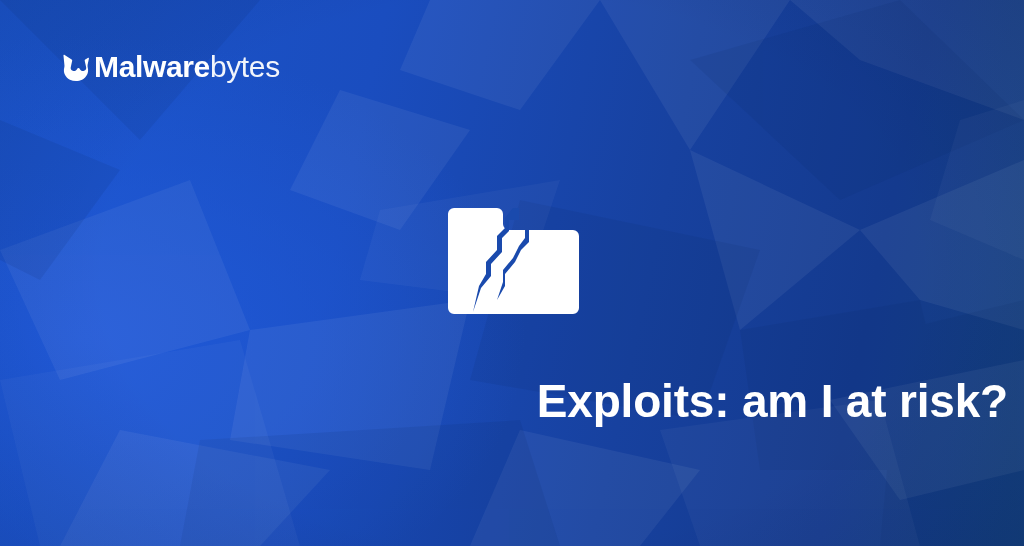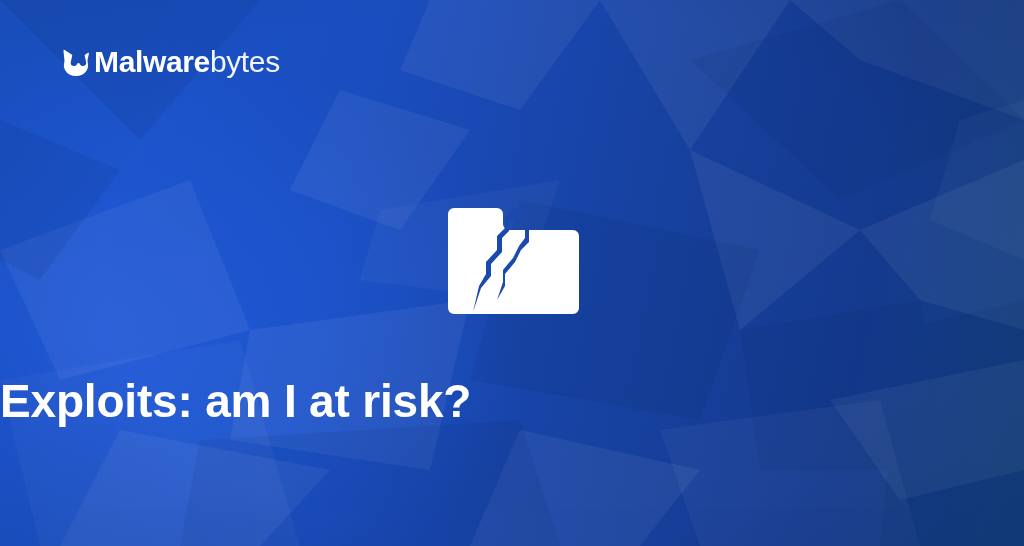--- a/index.html
+++ b/index.html
@@ -38,20 +38,21 @@
     height: 100%;
     display: block;
   }
 
   
   .logo {
     position: absolute;
     left: 62px;
     top: 47px;
     display: flex;
+    align-items: center;
     height: 40px;
   }
   .logo-mark {
     width: 28px;
     height: 28px;
     display: block;
     margin-right: 4px;
     margin-top: 2px;
   }
   .logo-word {
@@ -71,23 +72,23 @@
     top: 208px;
     width: 136px;
     height: 106px;
   }
   .hero-icon svg { display: block; width: 136px; height: 106px; }
 
   
   .title {
     position: absolute;
     left: 0;
-    right: 0;
+    right: 16px;
     top: 378px;
-    text-align: left;
+    text-align: right;
     color: #ffffff;
     font-size: 46px;
     font-weight: 700;
     letter-spacing: -0.004em;
     line-height: 1;
     white-space: nowrap;
   }
 </style>
 </head>
 <body>

